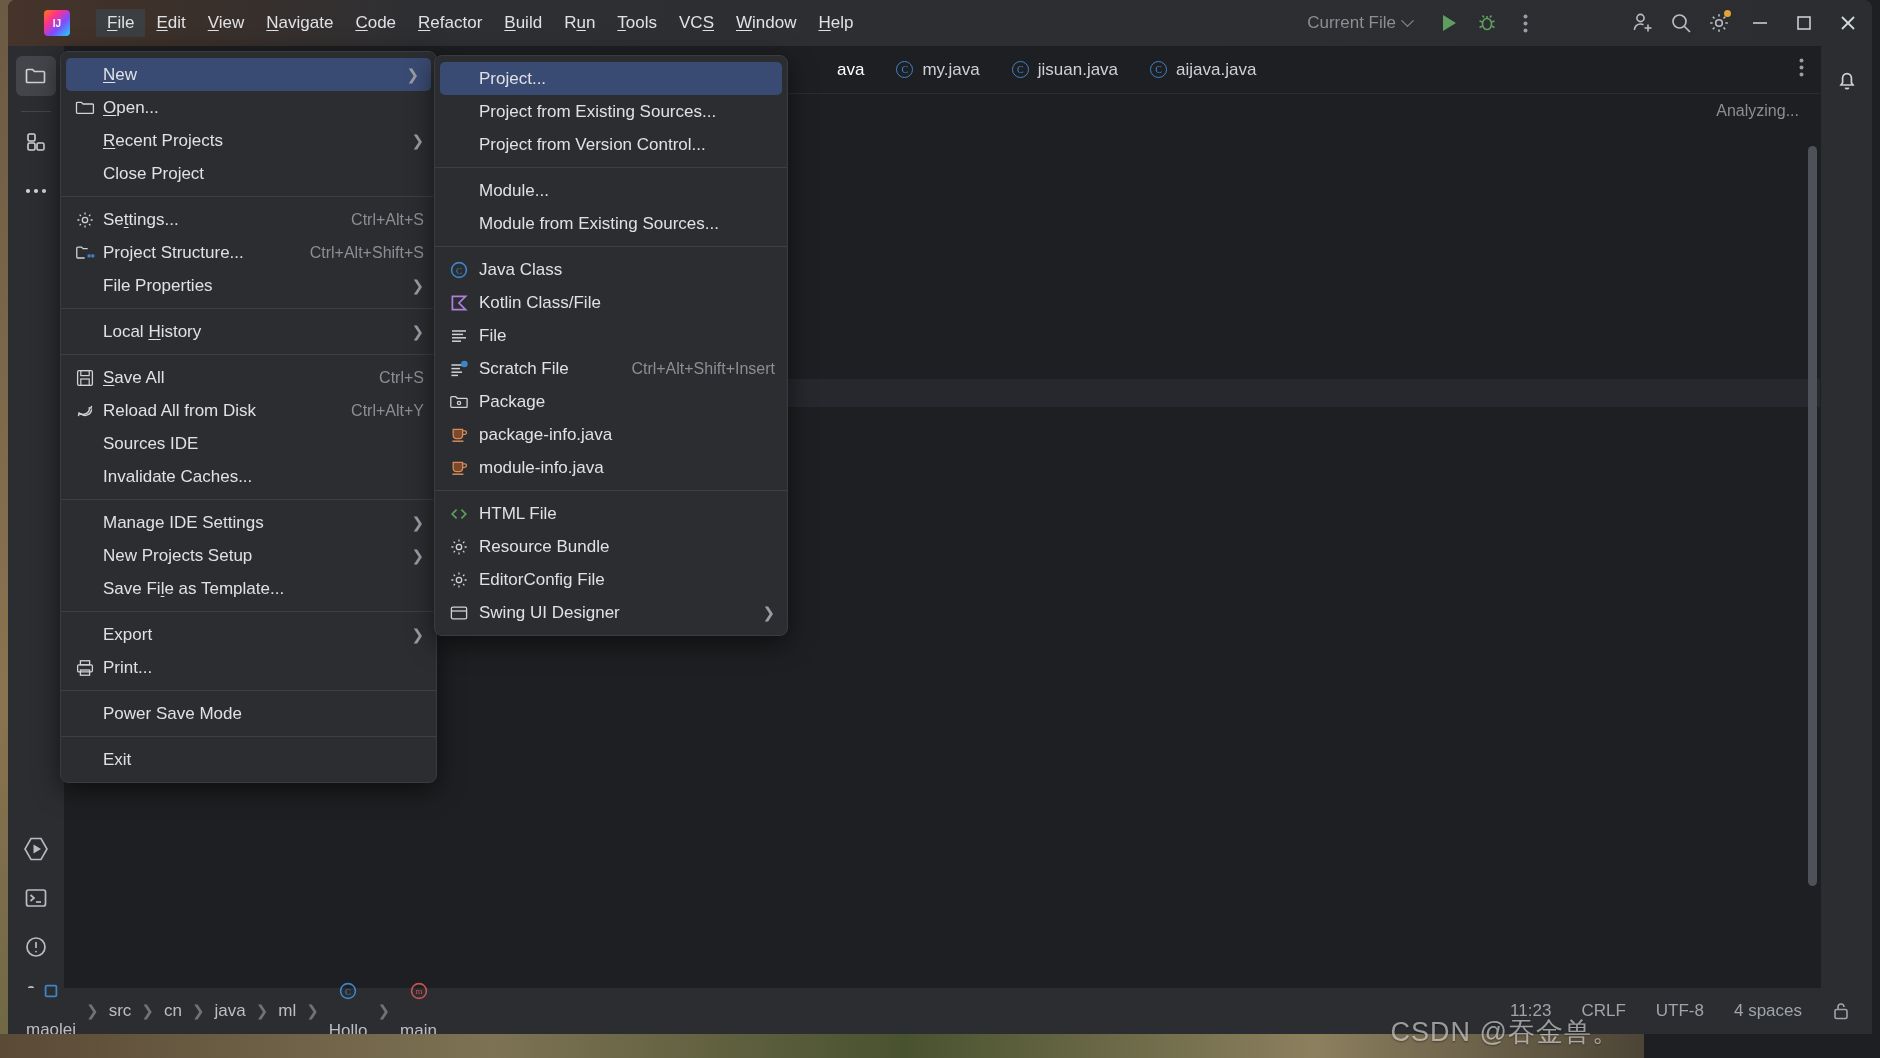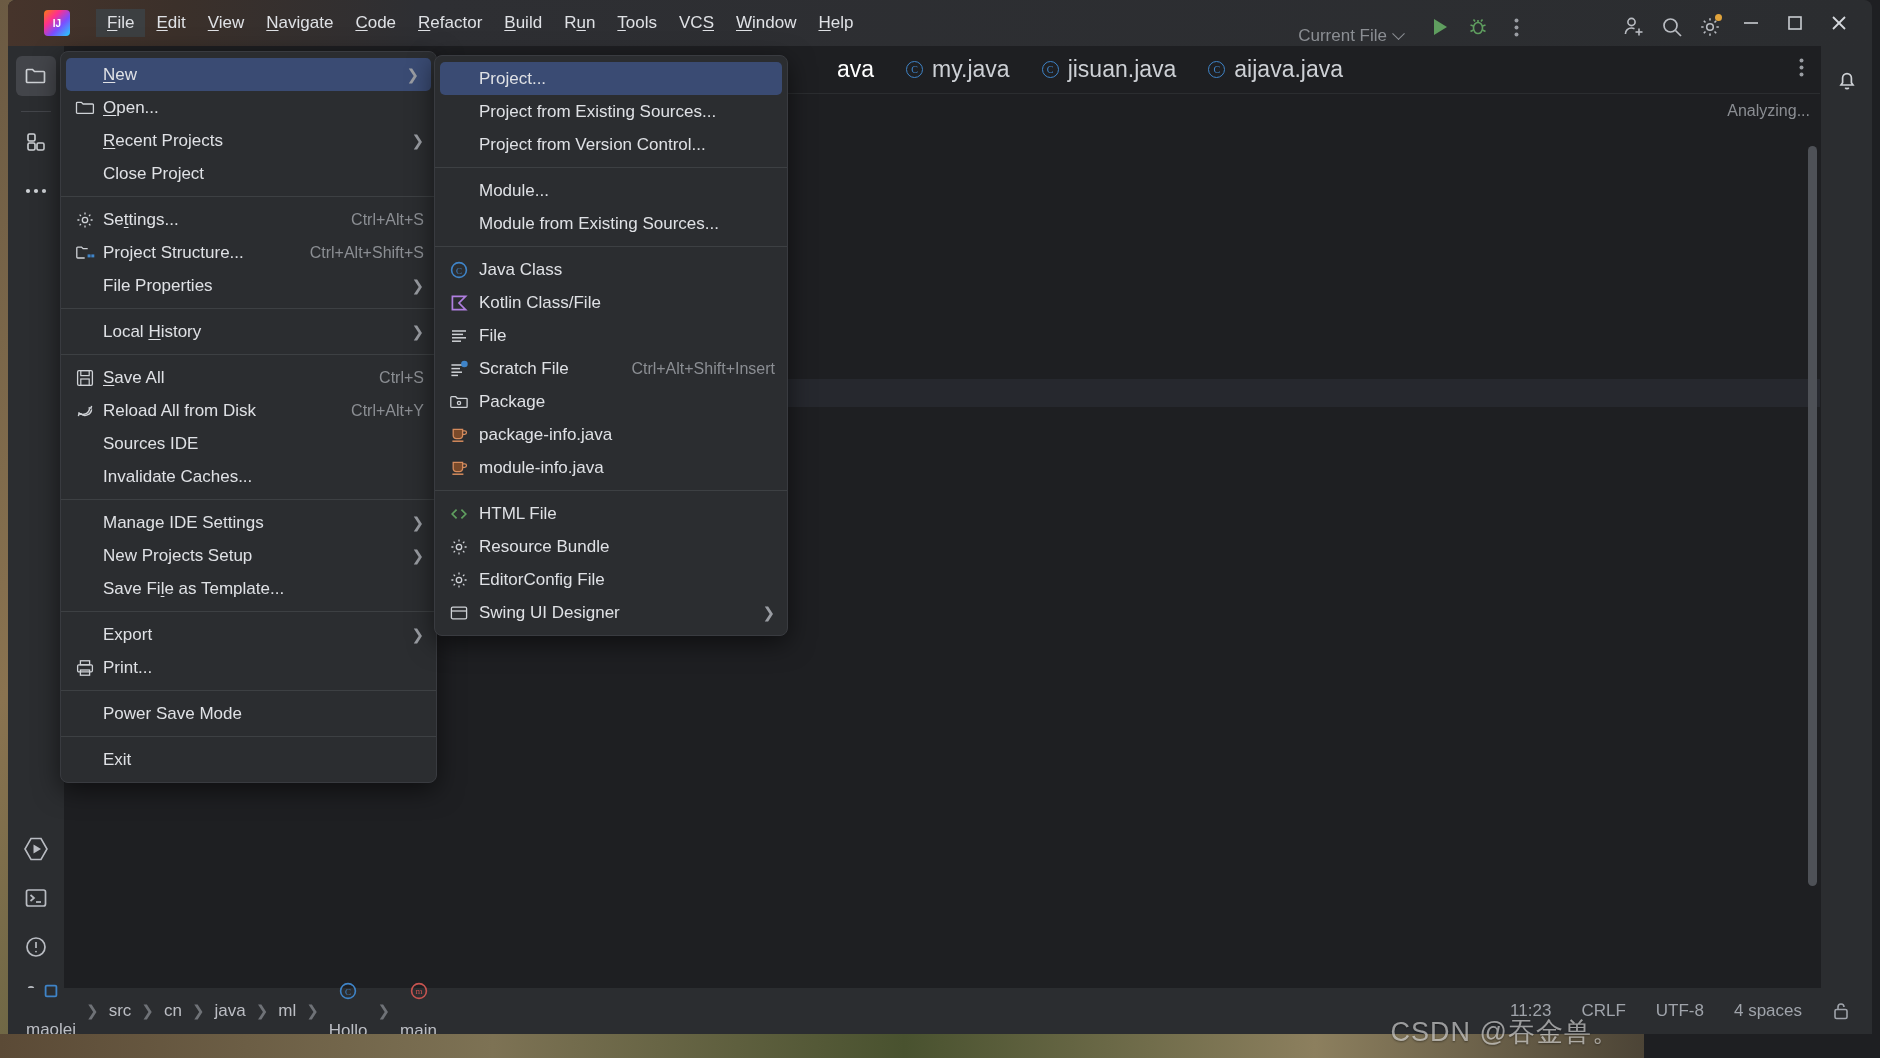--- a/index.html
+++ b/index.html
@@ -52,21 +52,21 @@
   .menu-item {
     padding: 4px 11px;
     font-size: 17px; color: #dfe1e5;
     cursor: default; white-space: nowrap;
     line-height: 20px;
   }
   .menu-item.active { background: #3c3f41; }
   .menu-item u { text-decoration: underline; text-underline-offset: 2px; }
 
   .titlebar-right {
-    margin-left: auto; display: flex; align-items: flex-end; height: 46px; padding-right: 11px;
+    margin-left: auto; display: flex; align-items: center; height: 46px; padding-right: 2px;
   }
   .run-config {
     font-size: 17px; color: #8b8e93; display: flex; align-items: center; gap: 7px;
     margin-right: 18px;
   }
   .chev-d { width: 9px; height: 9px; border-right: 1.6px solid #8b8e93; border-bottom: 1.6px solid #8b8e93;
             transform: rotate(45deg) translate(-2px,-2px); }
   .tb-icon { width: 38px; height: 38px; display: flex; align-items: center; justify-content: center; }
   .play-tri { width: 0; height: 0; border-left: 13px solid #5f9e5f; border-top: 8px solid transparent; border-bottom: 8px solid transparent; }
   .win-ctrl { width: 44px; height: 46px; display: flex; align-items: center; justify-content: center; color: #c9ccd1; }
@@ -94,33 +94,33 @@
     position: absolute; left: 57px; right: 52px; top: 46px; bottom: 46px;
     background: #1e1f22;
   }
   .tabbar {
     height: 48px; display: flex; align-items: center;
     background: #1e1f22; border-bottom: 1px solid #2b2d30;
     padding-left: 14px; position: relative;
   }
   .tab {
     display: flex; align-items: center; gap: 9px;
-    padding: 12px 16px; height: 48px; font-size: 23px; color: #cdd0d5; white-space: nowrap;
+    padding: 12px 16px; height: 48px; font-size: 17px; color: #cdd0d5; white-space: nowrap;
   }
   .tab.active { color: #ffffff; }
   .ico-class {
     width: 17px; height: 17px; border-radius: 50%;
     border: 1.7px solid #3f84c8; position: relative; flex: 0 0 auto;
   }
   .ico-class::after { content: "C"; position: absolute; inset: 0; display:flex; align-items:center; justify-content:center;
     font-size: 10px; color: #3f84c8; font-family: "Liberation Serif", serif; }
   .tab-more { margin-left: auto; color: #9a9da3; padding: 0 16px; font-size: 20px; letter-spacing: 2px; }
 
   .analyzing {
-    position: absolute; right: 10px; top: 56px;
+    position: absolute; right: 21px; top: 56px;
     font-size: 16px; color: #8b8e93;
   }
 
   .code-area {
     position: absolute; left: 0; right: 0; top: 48px; bottom: 0;
     display: flex; overflow: hidden;
   }
   .gutter {
     width: 96px; flex: 0 0 96px; text-align: right; padding-top: 10px;
     background: #1e1f22; color: #606366;

